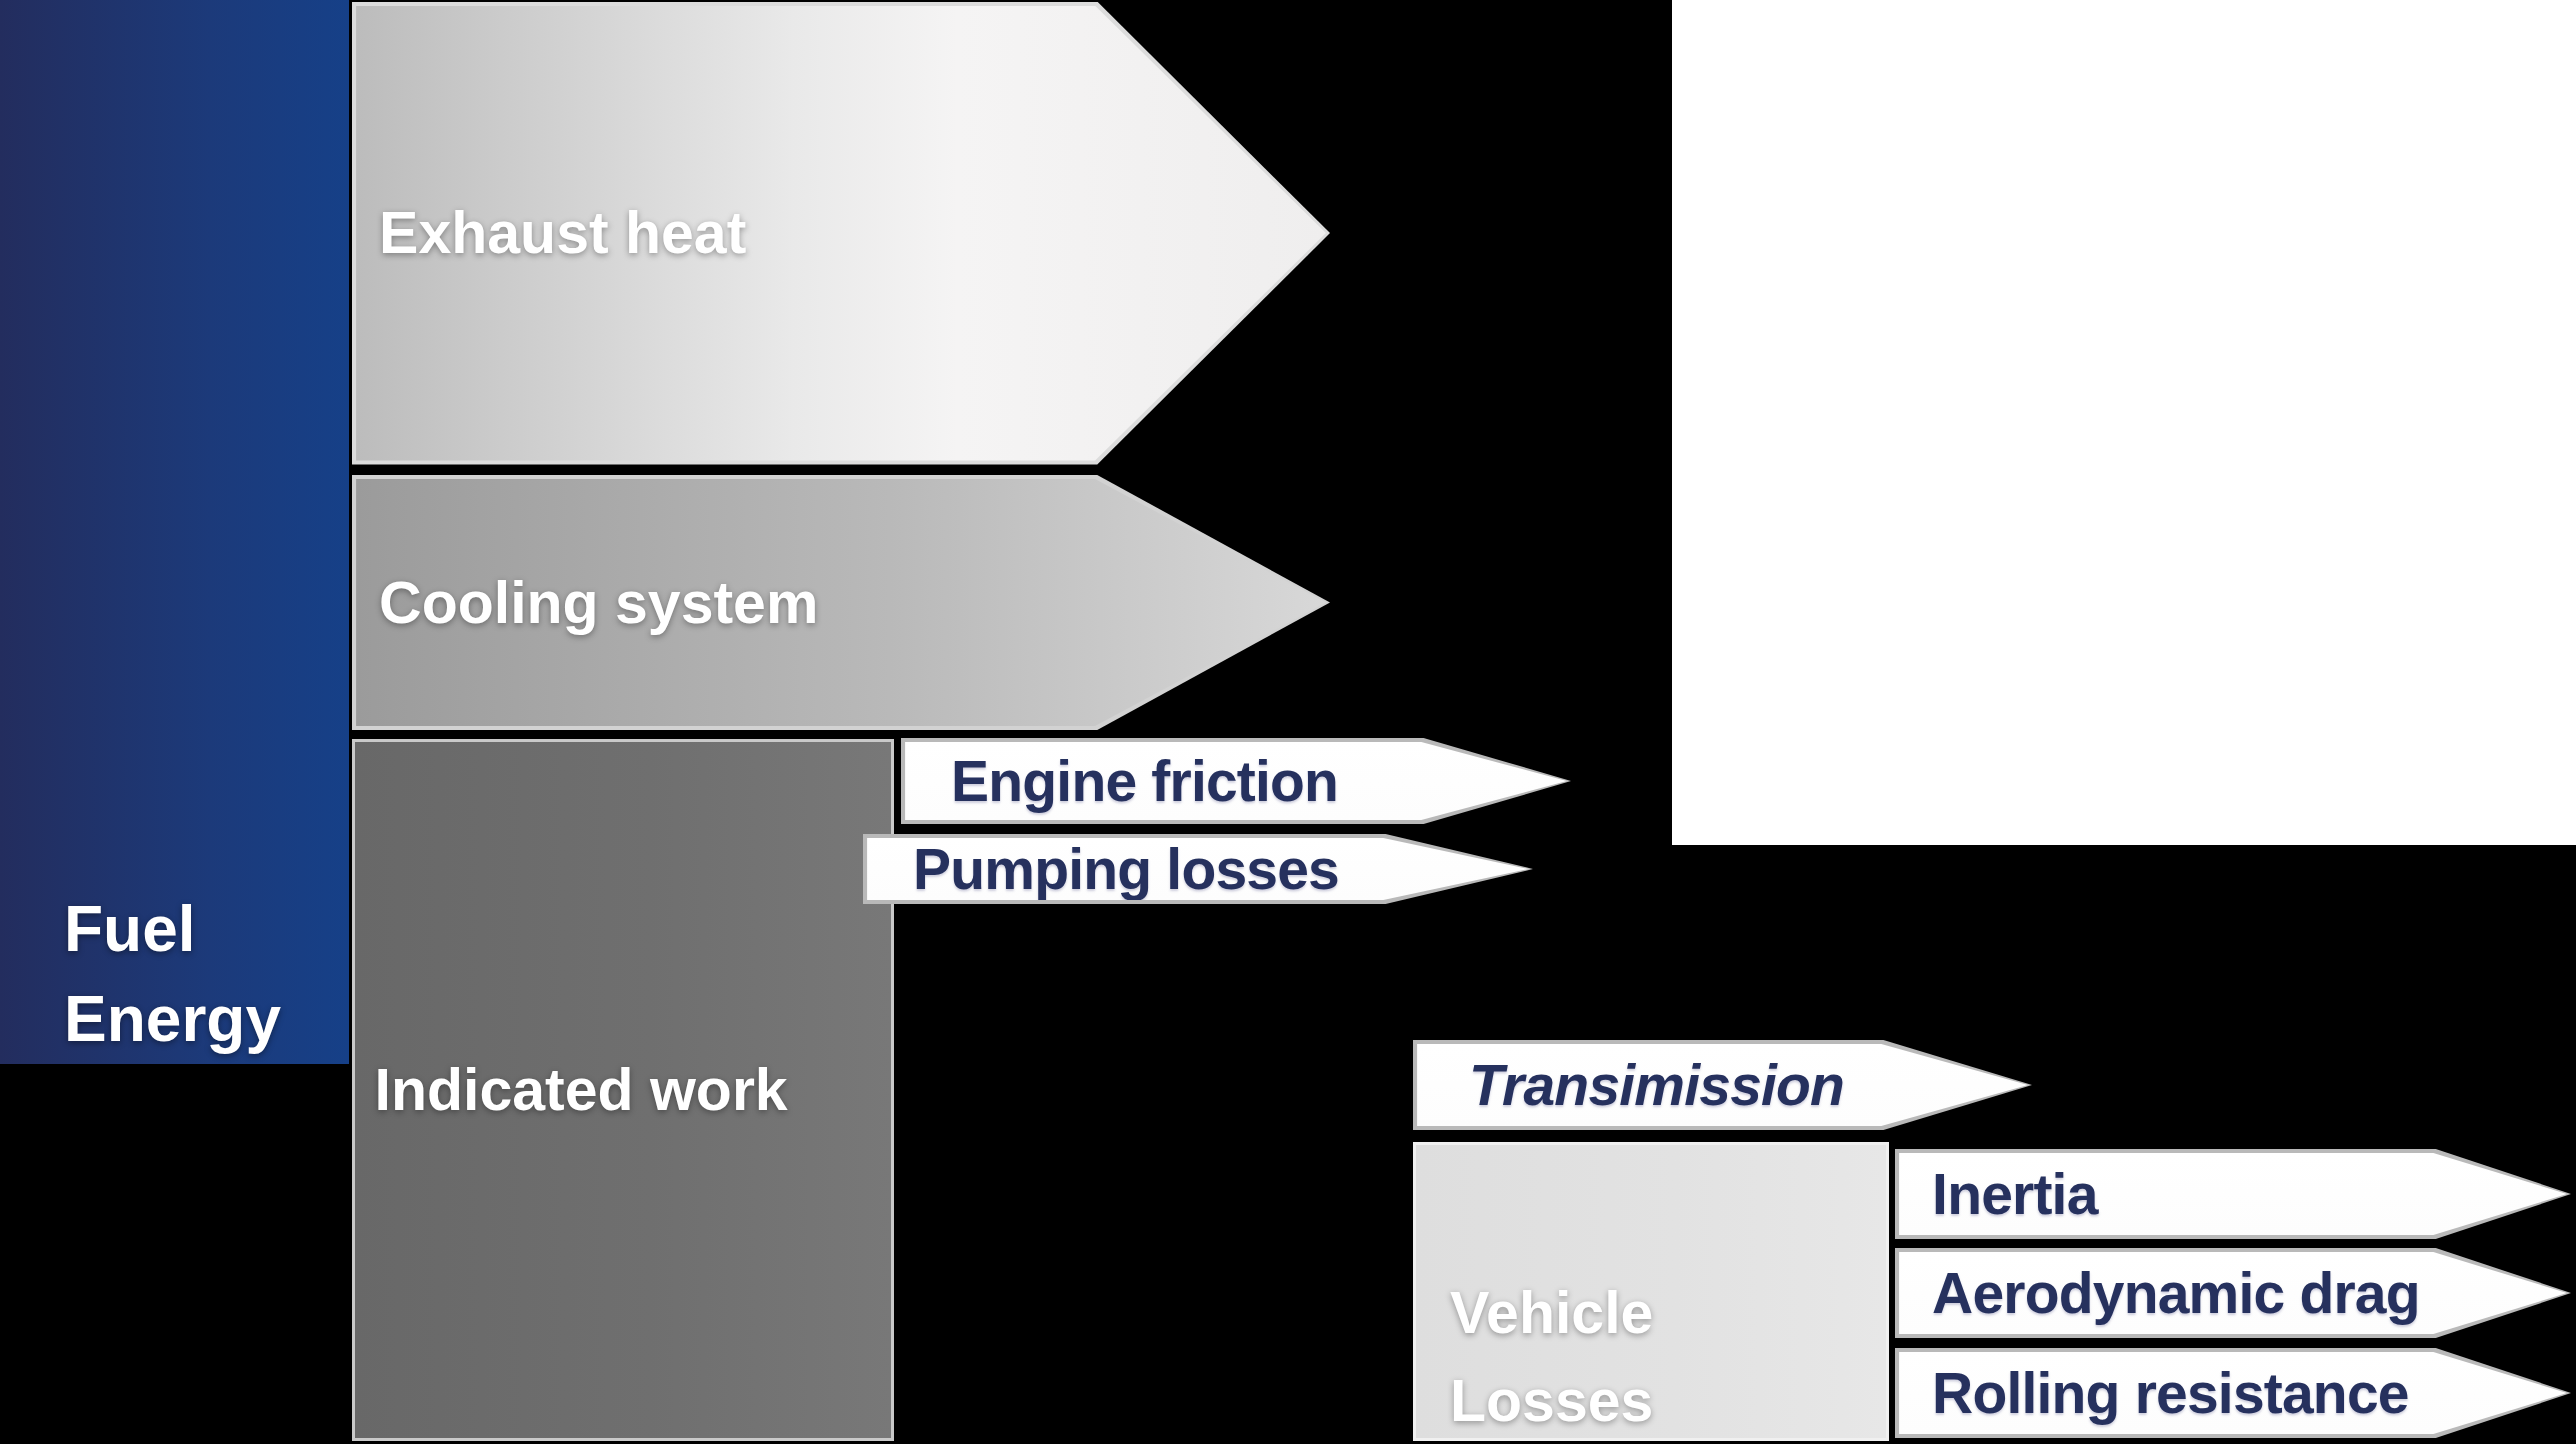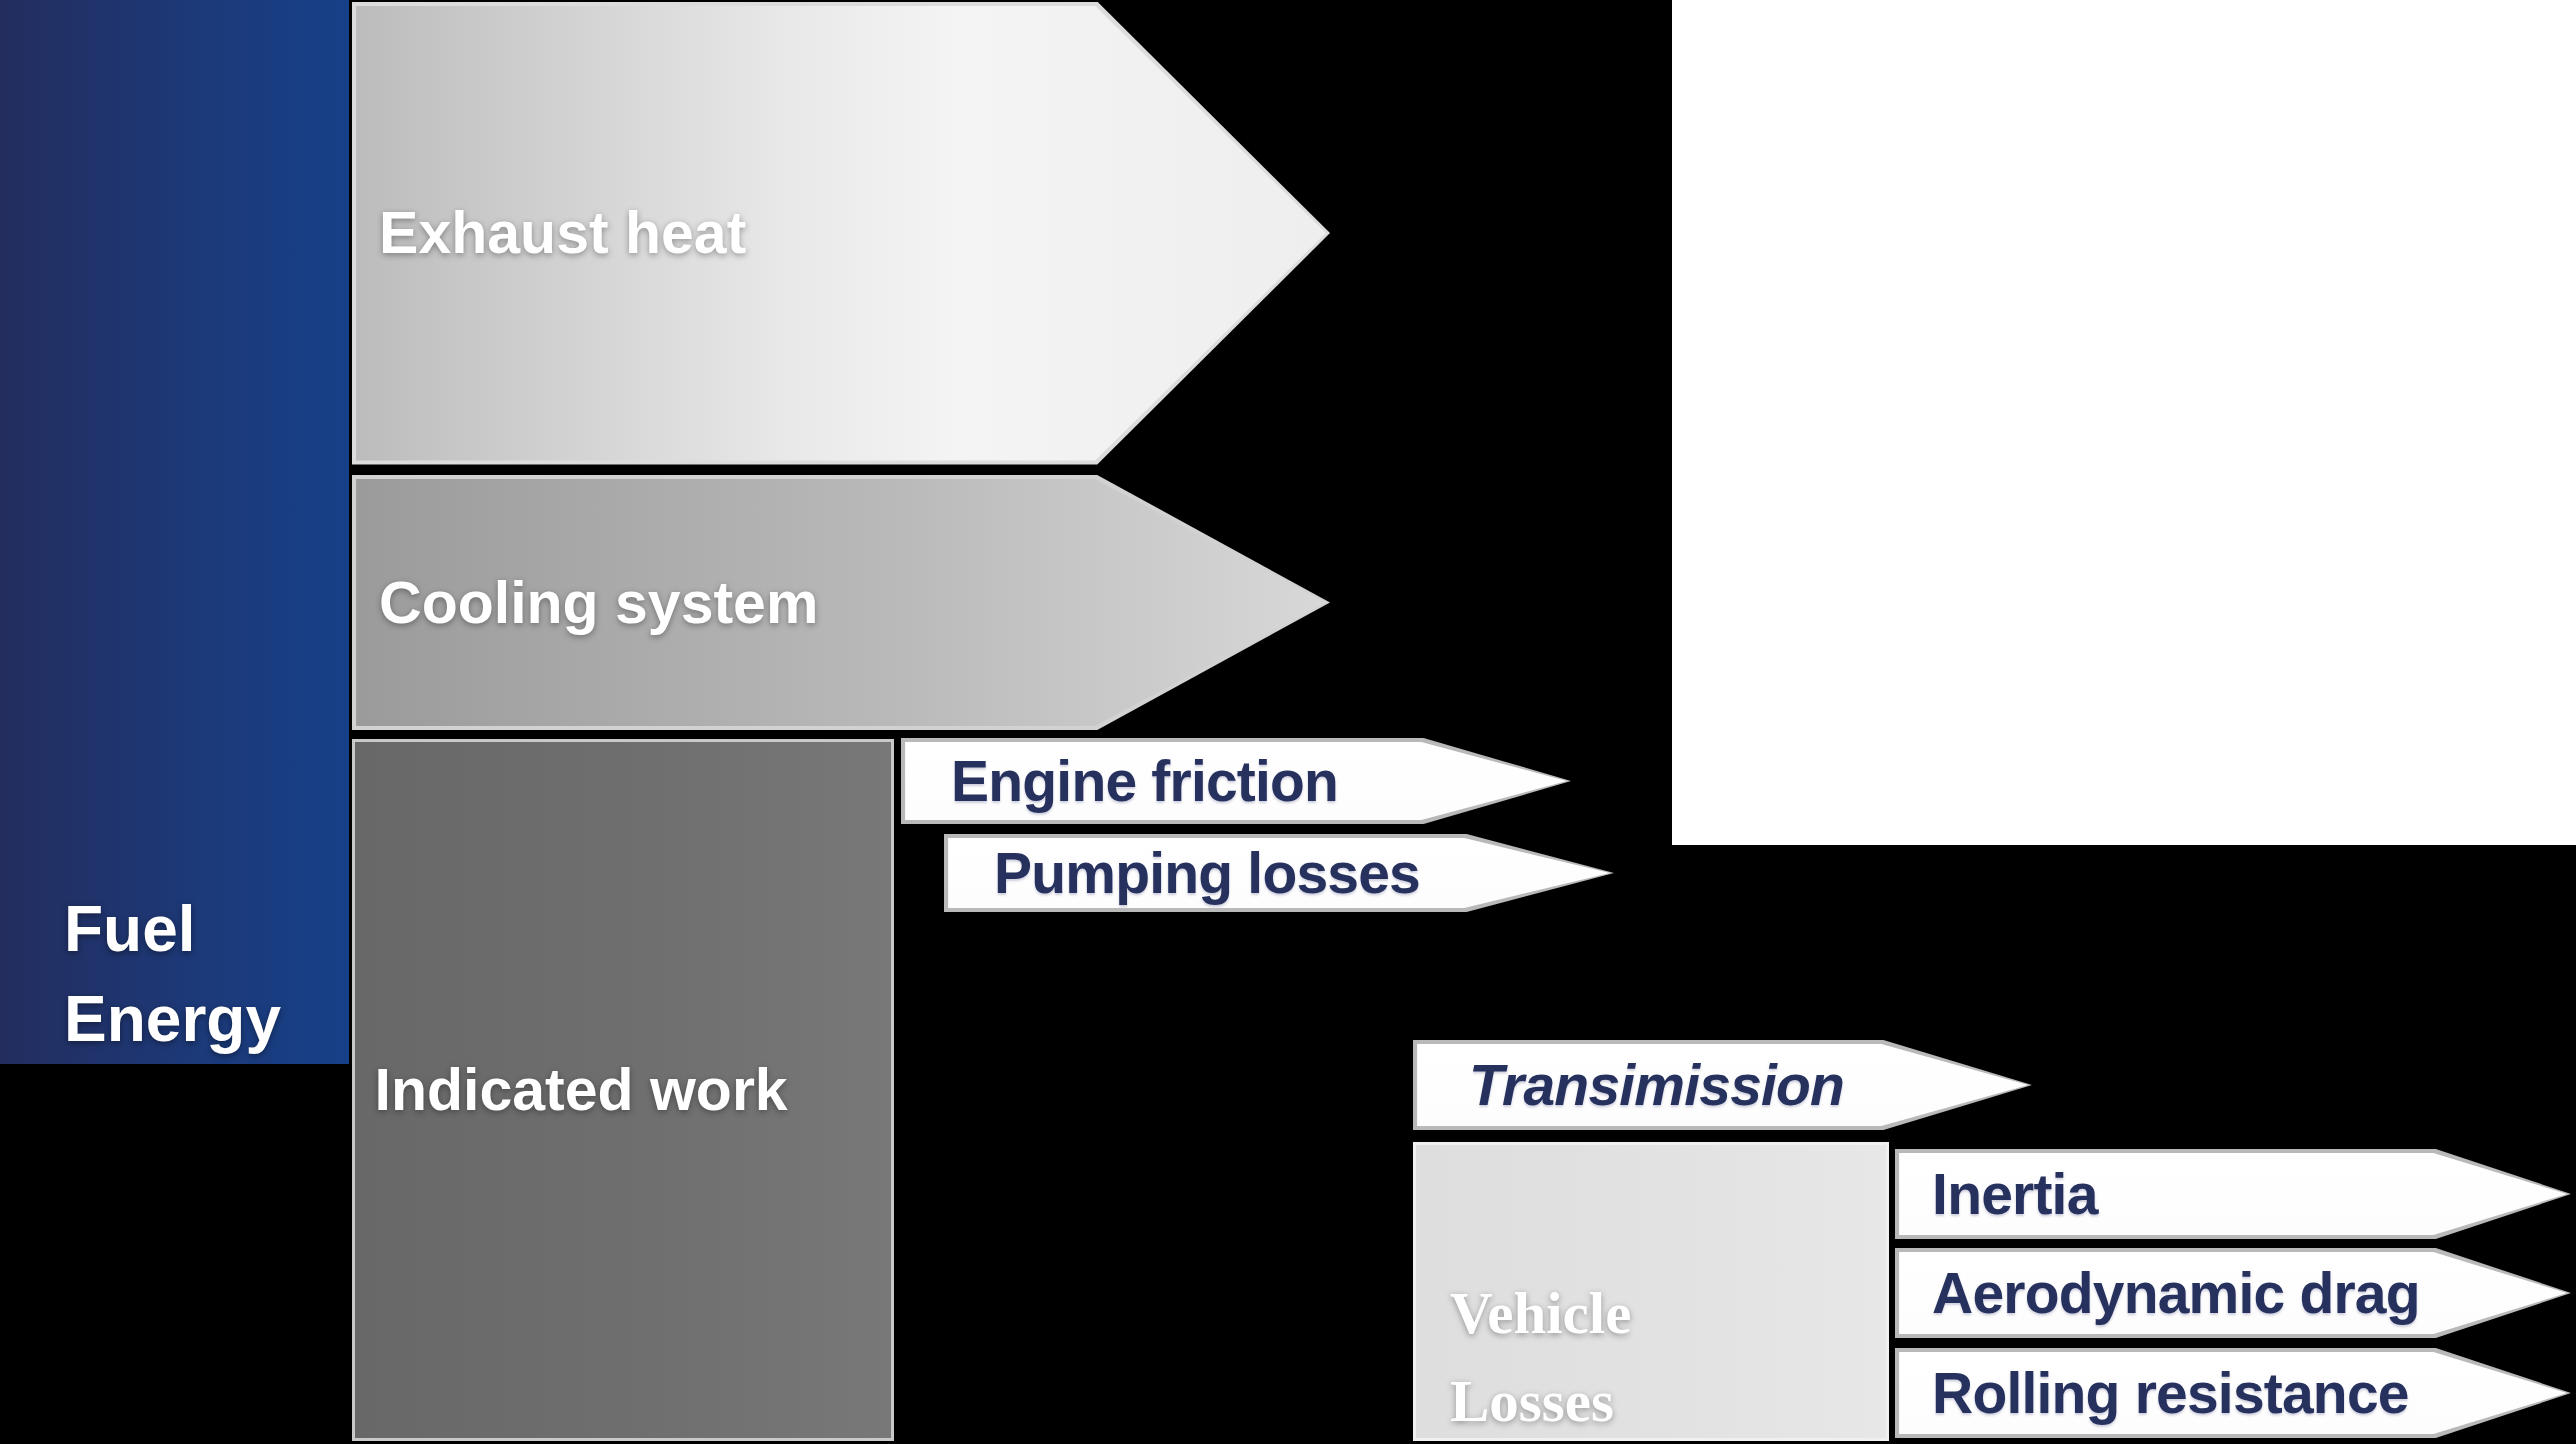--- a/index.html
+++ b/index.html
@@ -29,21 +29,21 @@
   .arr-exhaust .rim{background:#dcdcdc;}
   .arr-exhaust .fill{background:linear-gradient(to right,#bcbcbc 0%,#e9e9e9 45%,#f5f4f4 62%,#efeeee 100%);}
   .arr-cooling{left:352px;top:475px;width:978px;height:255px;}
   .arr-cooling .rim{background:#d2d2d2;}
   .arr-cooling .fill{background:linear-gradient(to right,#9b9b9b 0%,#b9b9b9 55%,#d8d8d8 100%);}
 
   
   .warr .rim{background:#b9b9b9;}
   .warr .fill{background:linear-gradient(to bottom,#ffffff 0%,#fdfdfd 100%);}
   .arr-friction{left:901px;top:738px;width:670px;height:86px;}
-  .arr-pumping{left:944px;top:834px;width:670px;height:78px;}
+  .arr-pumping{left:863px;top:834px;width:670px;height:70px;}
   .arr-accessories{left:1413px;top:940px;width:619px;height:90px;}
   .arr-transimission{left:1413px;top:1040px;width:619px;height:90px;font-style:italic;}
   .arr-inertia{left:1895px;top:1149px;width:676px;height:90px;}
   .arr-aero{left:1895px;top:1248px;width:676px;height:90px;}
   .arr-rolling{left:1895px;top:1348px;width:676px;height:90px;}
 
   
   .blk{position:absolute;display:flex;flex-direction:column;justify-content:center;}
   .blk-indicated{left:352px;top:739px;width:542px;height:702px;
     border:3.3px solid #c9c9c9;box-sizing:border-box;
@@ -60,21 +60,21 @@
     text-shadow:0 2.4px 6.5px rgba(0,0,0,.35);white-space:nowrap;}
   .nlbl{color:#26315e;font-size:57px;letter-spacing:-0.8px;white-space:nowrap;
     text-shadow:0 2.4px 2.4px rgba(100,100,150,.3);}
   .pad-big{padding-left:23px;}
   .pad-ind{padding-left:19.6px;}
   .pad-sm{padding-left:46px;}
   .pad-ac{padding-left:52px;}
   .pad-in{padding-left:33px;}
   .pad-blk{padding-left:34px;}
   .shift-eo{transform:translateY(61px);}
-  .shift-vl{transform:translateY(65px);font-family:Liberation Serif, serif;}
+  .shift-vl{transform:translateY(65px);}
 
   
   .white-panel{position:absolute;left:1672px;top:0;width:904px;height:845px;background:#ffffff;}
 </style>
 </head>
 <body>
 
 <div class="stage">
 
   <div class="white-panel"></div>

